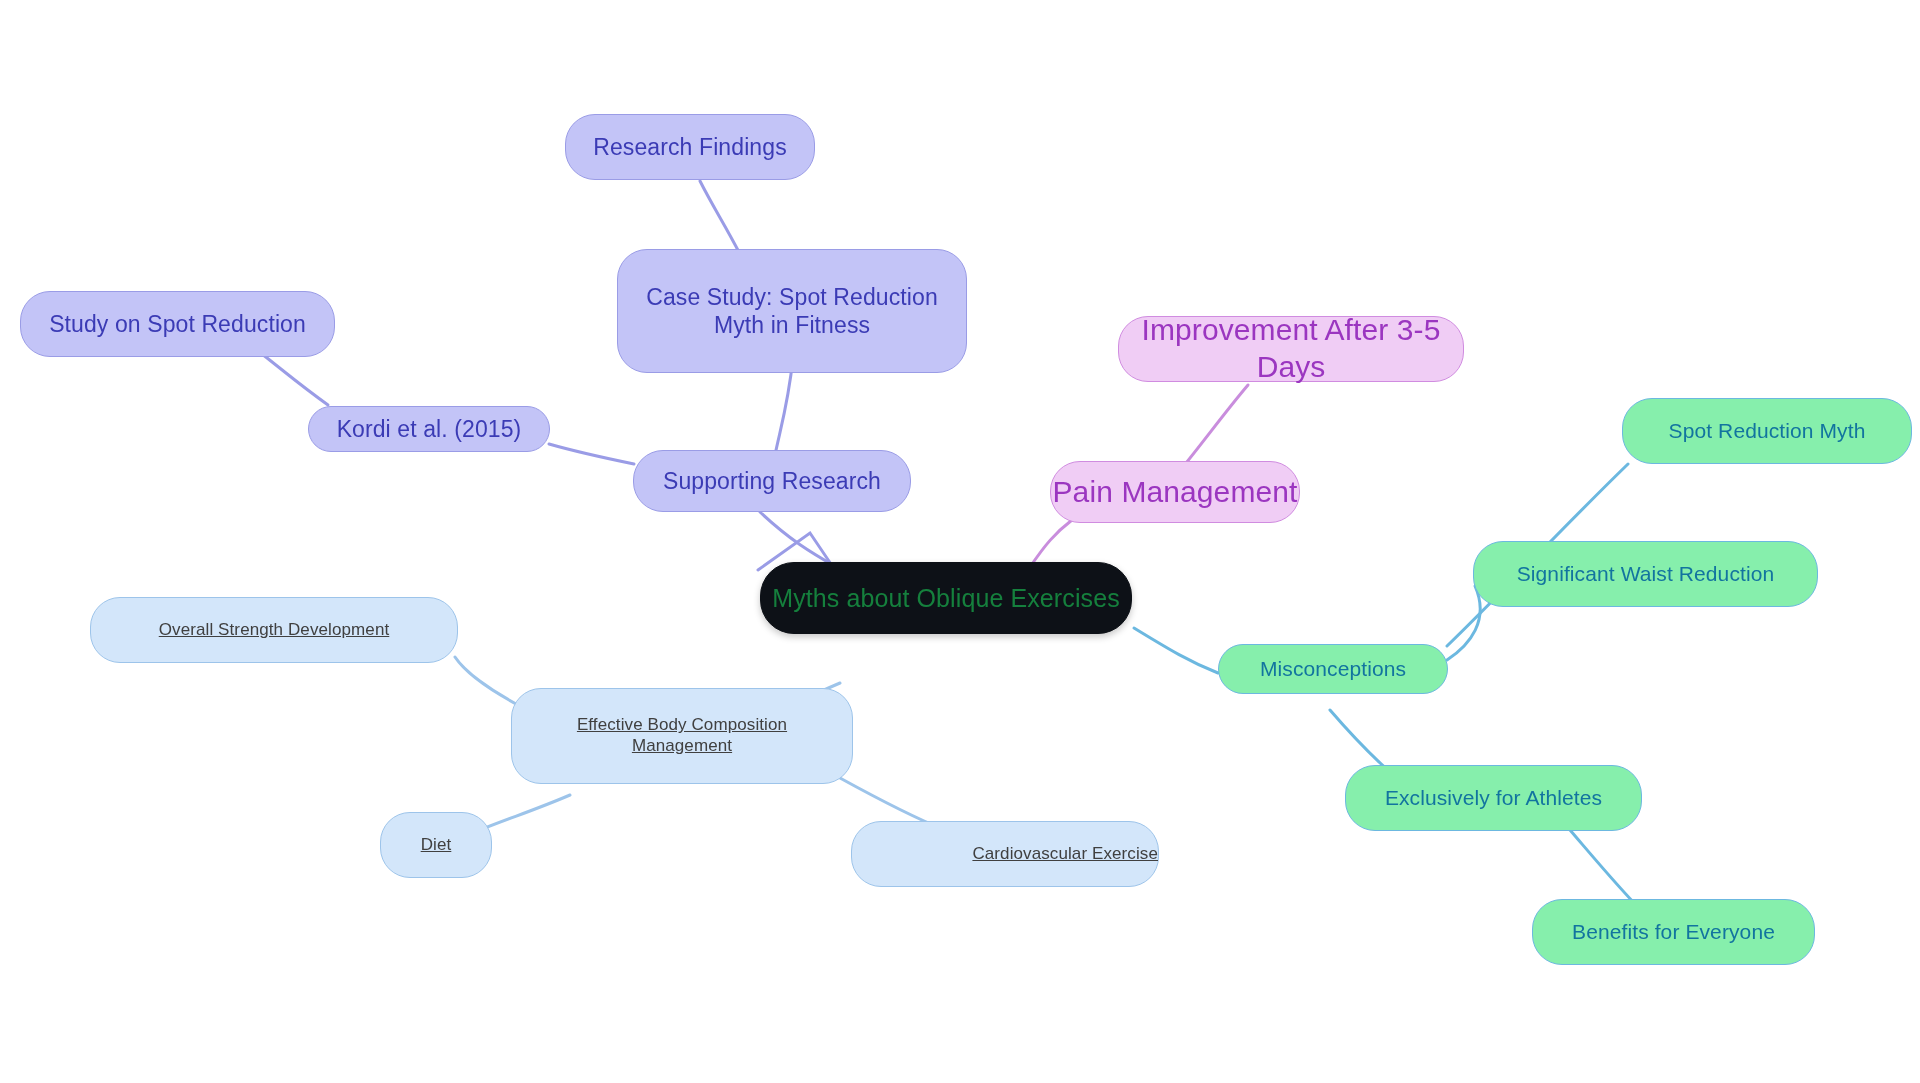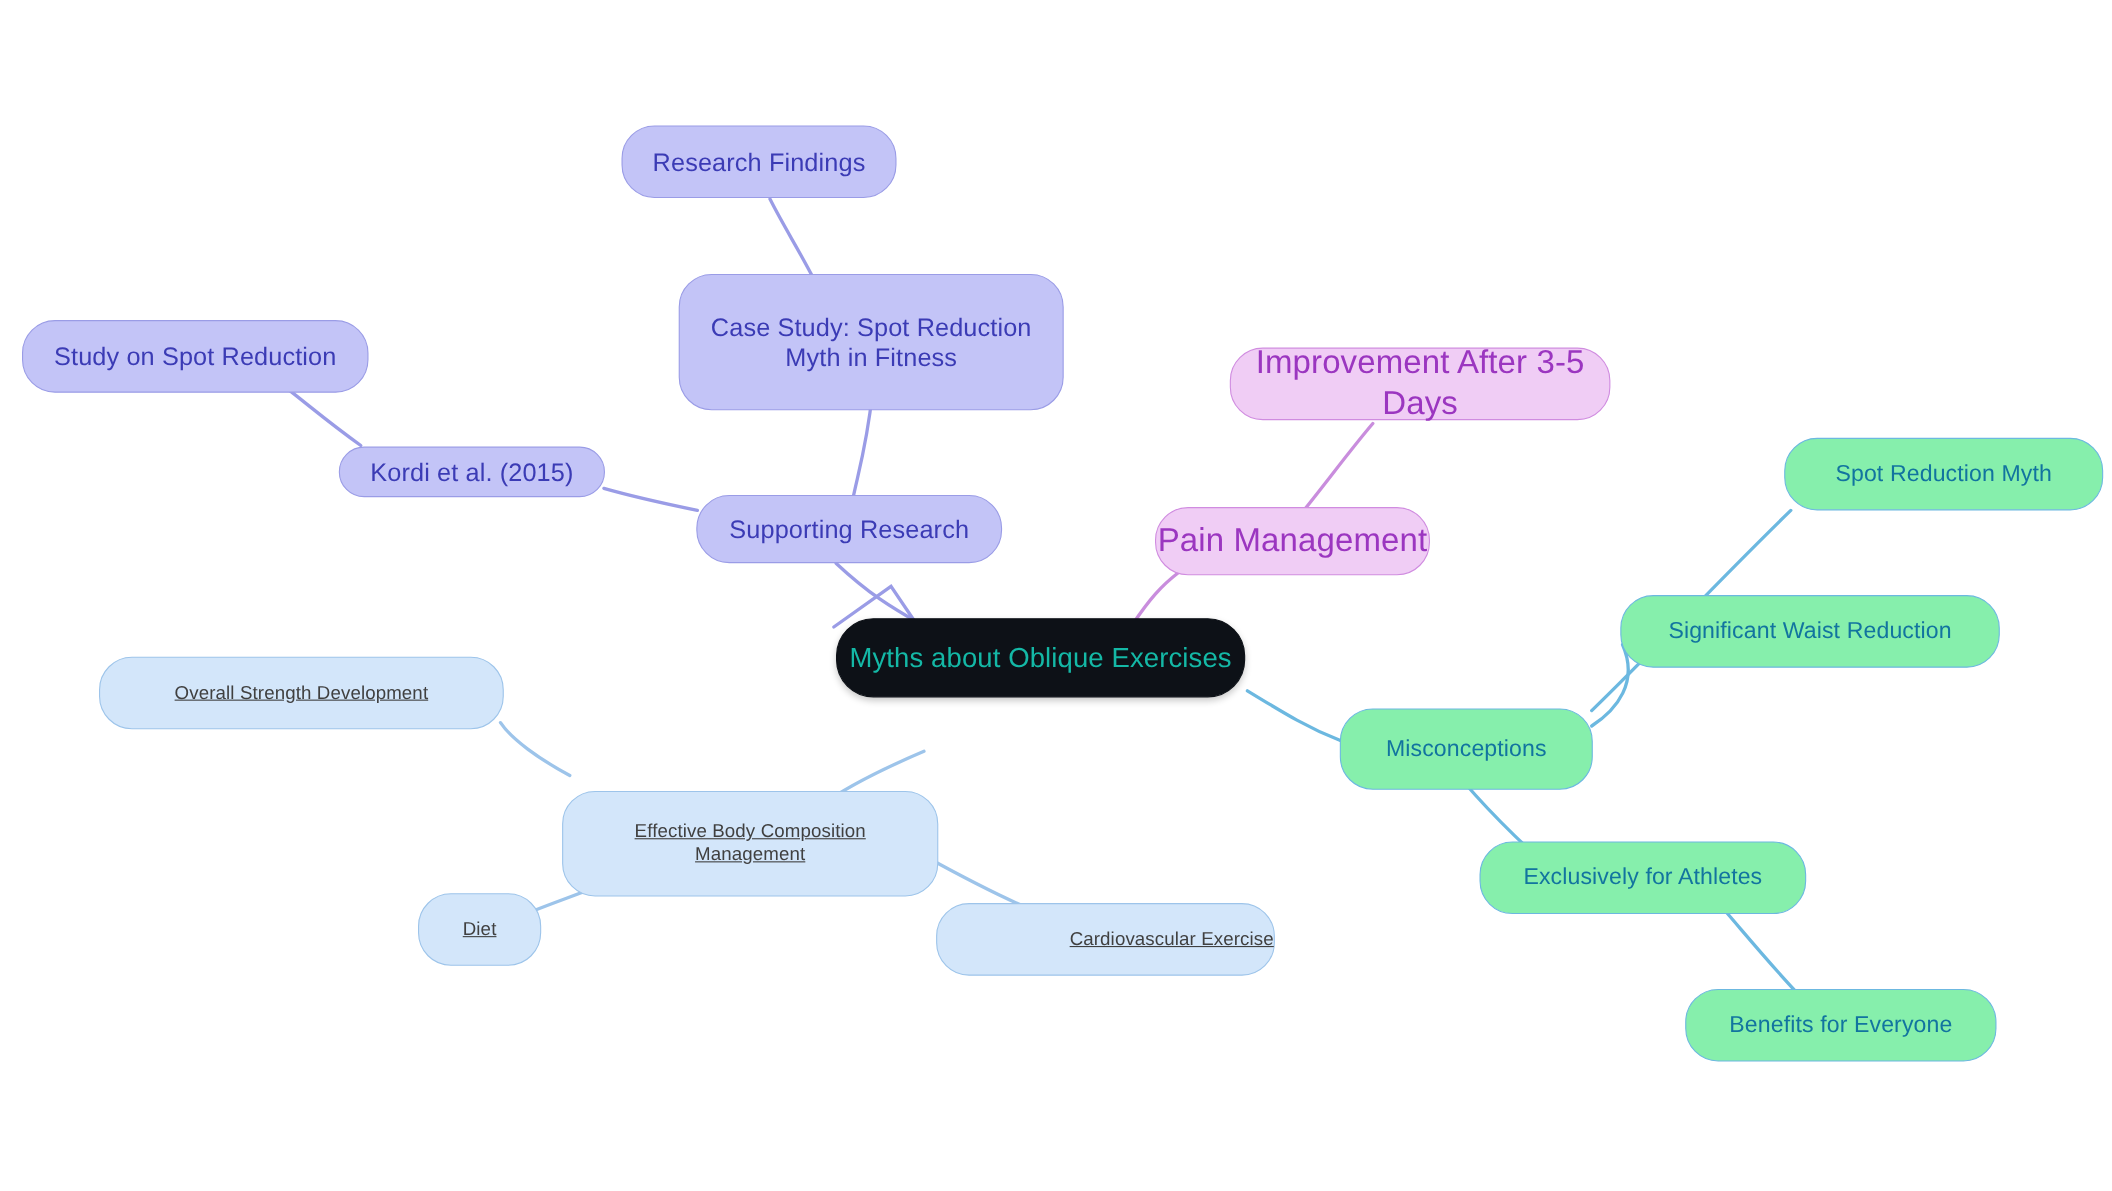--- a/index.html
+++ b/index.html
@@ -34,21 +34,21 @@
     text-align: center;
     border-style: solid;
     border-width: 1.5px;
     line-height: 1.22;
     white-space: pre-line;
     letter-spacing: 0.1px;
   }
   .node-root {
     background: #0d1117;
     border-color: #0d1117;
-    color: #14b8a6;
+    color: #15803d;
     border-radius: 34px;
     font-size: 25px;
     box-shadow: 0 3px 7px rgba(0,0,0,0.22);
   }
   .node-purple {
     background: #c3c4f7;
     border-color: #9a9ce6;
     color: #3b3bb5;
     border-radius: 30px;
     font-size: 23px;
@@ -143,41 +143,41 @@
   </div>
 
   <div class="node node-pink" style="left:1050px; top:461px; width:250px; height:62px;">
     <span>Pain Management</span>
   </div>
 
   <div class="node node-pink" style="left:1118px; top:316px; width:346px; height:66px;">
     <span>Improvement After 3-5 Days</span>
   </div>
 
-  <div class="node node-skyblue" style="left:1218px; top:644px; width:230px; height:74px;">
+  <div class="node node-skyblue" style="left:1218px; top:644px; width:230px; height:50px;">
     <span>Misconceptions</span>
   </div>
 
   <div class="node node-skyblue" style="left:1622px; top:398px; width:290px; height:66px;">
     <span>Spot Reduction Myth</span>
   </div>
 
   <div class="node node-skyblue" style="left:1473px; top:541px; width:345px; height:66px;">
     <span>Significant Waist Reduction</span>
   </div>
 
   <div class="node node-skyblue" style="left:1345px; top:765px; width:297px; height:66px;">
     <span>Exclusively for Athletes</span>
   </div>
 
   <div class="node node-skyblue" style="left:1532px; top:899px; width:283px; height:66px;">
     <span>Benefits for Everyone</span>
   </div>
 
-  <div class="node node-paleblue" style="left:511px; top:688px; width:342px; height:96px;margin-top:31px;">
+  <div class="node node-paleblue" style="left:511px; top:688px; width:342px; height:96px;">
     <span>Effective Body Composition
 Management</span>
   </div>
 
   <div class="node node-paleblue" style="left:90px; top:597px; width:368px; height:66px;">
     <span>Overall Strength Development</span>
   </div>
 
   <div class="node node-paleblue" style="left:380px; top:812px; width:112px; height:66px;">
     <span>Diet</span>

